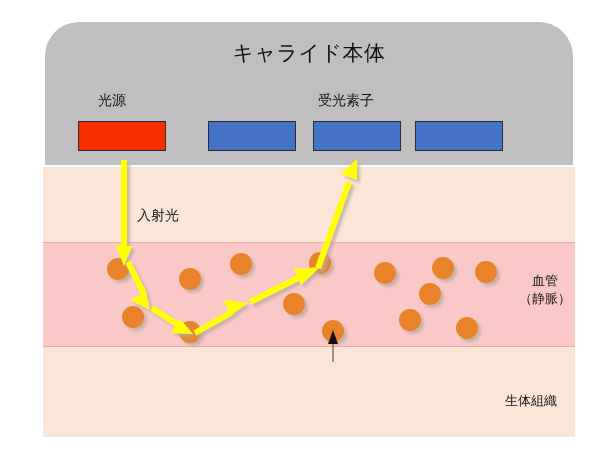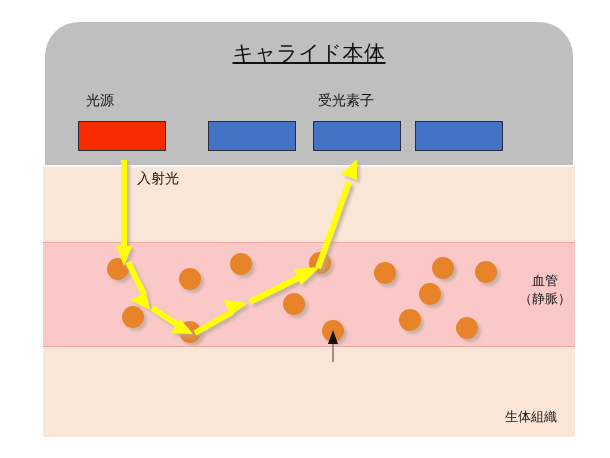--- a/index.html
+++ b/index.html
@@ -31,31 +31,30 @@
   }
   .device-title {
     position: absolute;
     left: 0;
     top: 17px;
     width: 100%;
     text-align: center;
     font-size: 21px;
     color: #111111;
     letter-spacing: 0.5px;
-    text-decoration: underline;
   }
 
   
   .comp-label {
     position: absolute;
     font-size: 14px;
     color: #111111;
     white-space: nowrap;
   }
-  .label-source { left: 86px;  top: 92px; }
+  .label-source { left: 98px;  top: 92px; }
   .label-detector { left: 318px; top: 92px; font-family: Liberation Mono, monospace; }
 
   
   .block {
     position: absolute;
     top: 121px;
     height: 30px;
     border: 1px solid #2b2b3a;
     box-sizing: border-box;
   }
@@ -87,28 +86,29 @@
 
   
   .region-label {
     position: absolute;
     font-size: 13px;
     color: #111111;
     line-height: 1.35;
     white-space: nowrap;
   }
   .label-vessel { left: 519px; top: 272px; text-align: center; }
-  .label-tissue { left: 505px; top: 392px; margin-top: 16px; }
+  .label-tissue { left: 505px; top: 392px; }
 
   
   .arrow-label {
     position: absolute;
     font-size: 14px;
     color: #111111;
     white-space: nowrap;
+    margin-top: 37px;
   }
   .label-incident { left: 137px; top: 170px; }
   .label-backscatter { left: 366px; top: 172px; }
 
   
   .particle-callout {
     position: absolute;
     left: 281px;
     top: 366px;
     font-size: 13px;

